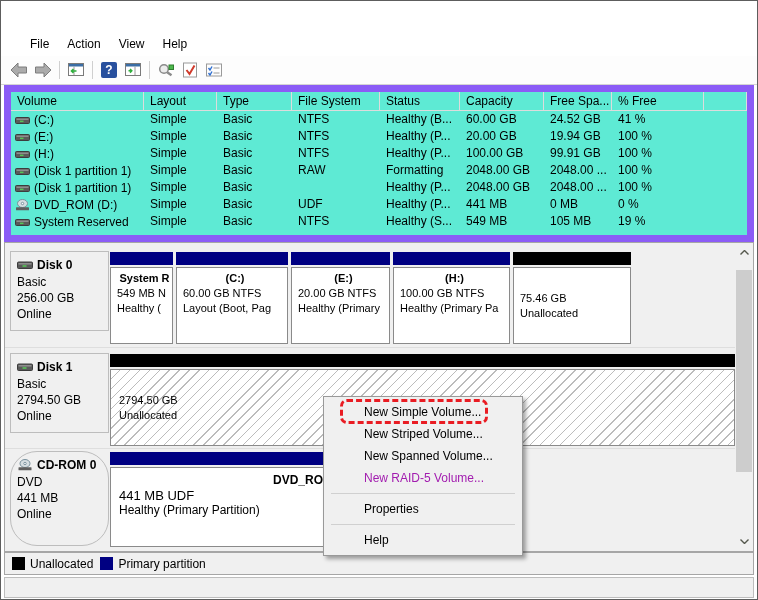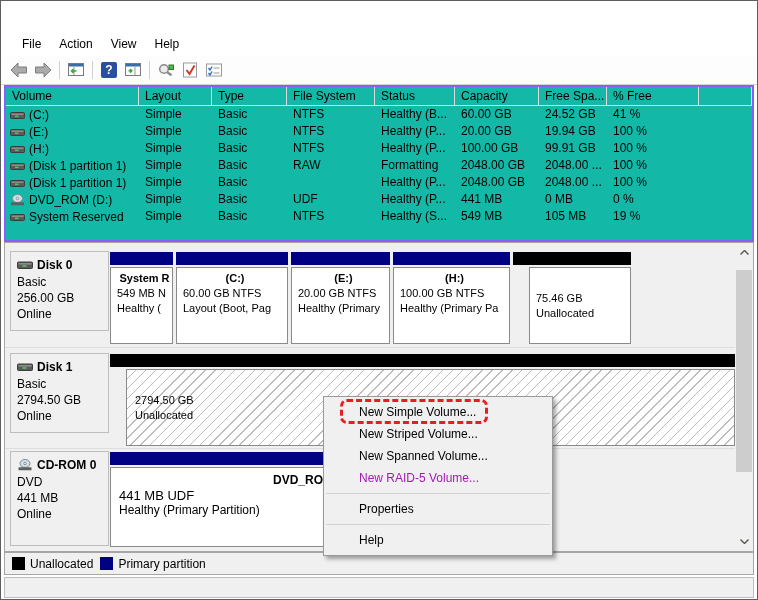--- a/index.html
+++ b/index.html
@@ -11,29 +11,29 @@
   
   .titlebar { position:absolute; top:0; left:0; right:0; height:30px; background:#fff; display:flex; align-items:center; }
   .titlebar .app-icon { margin:0 6px 0 9px; display:flex; }
   .title-text { font-size:12px; }
   .win-controls { position:absolute; right:0; top:0; height:30px; display:flex; }
   .ctl { width:46px; height:30px; display:flex; align-items:center; justify-content:center; }
   .ctl-min-glyph { width:10px; height:1px; background:#000; }
   .ctl-max-glyph { width:9px; height:9px; border:1px solid #000; }
   .ctl-close-glyph { font-size:15px; line-height:15px; }
   
-  .menubar { position:absolute; top:30px; left:0; right:0; height:25px; background:#fff; display:flex; align-items:center; padding-left:12px; }
+  .menubar { position:absolute; top:30px; left:8px; right:0; height:25px; background:#fff; display:flex; align-items:center; padding-left:12px; }
   .menu-item { padding:4px 9px; font-size:12px; }
   
   .toolbar { position:absolute; top:55px; left:0; right:0; height:29px; background:#fdfdfd; border-bottom:1px solid #d4d4d4; display:flex; align-items:center; padding-left:6px; }
   .tb-btn { width:24px; height:24px; display:flex; align-items:center; justify-content:center; }
   .tb-sep { width:1px; height:18px; background:#d0d0d0; margin:0 4px; }
   .tb-help { width:16px; height:16px; background:#28509e; color:#fff; font-weight:bold; font-size:12px; display:flex; align-items:center; justify-content:center; border-radius:2px; }
   
-  .table-pane { position:absolute; top:84px; left:3px; right:3px; height:157px; background:#14b8a6; border:2px solid #8b5cf6; overflow:hidden; }
+  .table-pane { position:absolute; top:84px; left:3px; right:3px; height:157px; background:#5eead4; border:7px solid #8b5cf6; overflow:hidden; }
   .vt-grid { display:grid; grid-template-columns:133px 73px 75px 88px 80px 84px 68px 92px 1fr; }
   .vt-header { border-bottom:1px solid #dcdcdc; height:19px; }
   .vt-header .hcell { border-right:1px solid #dcdcdc; padding:2px 0 0 6px; font-size:12px; white-space:nowrap; overflow:hidden; }
   .vt-row { height:17px; }
   .vt-row .cell { padding:1px 0 0 6px; font-size:12px; white-space:nowrap; overflow:hidden; line-height:15px; }
   .vt-row .cell.vol { display:flex; align-items:center; gap:4px; padding-left:4px; }
   
   .graph-pane { position:absolute; top:241px; left:3px; right:3px; height:310px; background:#f0f0f0; border:1px solid #a6a6a6; overflow:hidden; }
   .disk-row { position:absolute; left:0; height:93px; }
   .row-sep { position:absolute; left:0; right:18px; height:1px; background:#dedede; }
@@ -41,33 +41,33 @@
   .disk-label .dl-title { font-weight:bold; display:flex; align-items:center; gap:4px; margin-bottom:2px; }
   .disk-label .dl-line { line-height:16px; }
   .strip { position:absolute; top:1px; display:flex; gap:3px; }
   .seg { display:flex; flex-direction:column; }
   .segbar { height:13px; margin-bottom:2px; }
   .segbar.primary { background:#000082; }
   .segbar.unalloc { background:#000000; }
   .segbox { flex:1; background:#fff; border:1px solid #8a8a8a; padding:3px 0 0 6px; overflow:hidden; }
   .segbox .st { font-weight:bold; font-size:11px; line-height:15px; white-space:nowrap;text-align:center; }
   .segbox .sl { font-size:11px; line-height:15px; white-space:nowrap; }
-  .segbox.center { display:flex; flex-direction:column; justify-content:center; padding-top:0;margin-left:16px; }
+  .segbox.center { display:flex; flex-direction:column; justify-content:center; padding-top:0; }
   .hatch { background:#fff; background-image:repeating-linear-gradient(135deg,#ffffff 0 6px,#bcbcbc 6px 7px); }
   
   .vscroll { position:absolute; top:1px; right:1px; width:16px; height:306px; background:#f0f0f0; }
   .vs-arrow { position:absolute; left:0; width:16px; height:17px; display:flex; align-items:center; justify-content:center; }
   .vs-thumb { position:absolute; left:0; top:26px; width:16px; height:202px; background:#cdcdcd; }
   
   .legendbar { position:absolute; top:551px; left:3px; right:3px; height:23px; background:#f0f0f0; border:1px solid #a6a6a6; display:flex; align-items:center; padding-left:7px; gap:7px; }
   .legend-item { display:flex; align-items:center; gap:5px; }
   .swatch { width:13px; height:13px; }
   .statusbar { position:absolute; top:576px; left:3px; right:3px; height:21px; background:#f0f0f0; border:1px solid #bdbdbd; }
   
-  .ctx-menu { position:absolute; left:322px; top:395px; width:230px; background:#f0f0f0; border:1px solid #999; box-shadow:3px 3px 4px rgba(0,0,0,0.35); padding:4px 0; z-index:20; }
+  .ctx-menu { position:absolute; left:322px; top:395px; width:200px; background:#f0f0f0; border:1px solid #999; box-shadow:3px 3px 4px rgba(0,0,0,0.35); padding:4px 5px; z-index:20; }
   .ctx-item { height:22px; line-height:22px; padding-left:35px; font-size:12px; white-space:nowrap; }
   .ctx-item.disabled { color:#a21caf; }
   .ctx-sep { height:1px; background:#d0d0d0; margin:4px 2px; }
   .annotation { position:absolute; left:16px; top:2px; width:148px; height:25px; border:3px dashed #e91c23; border-radius:7px; z-index:21; pointer-events:none; }
   svg { display:block; }
 </style>
 </head>
 <body>
 
 <div id="window">
@@ -384,21 +384,21 @@
               <div class="sl">2794.50 GB</div>
               <div class="sl">Unallocated</div>
             </div>
         </div>
       </div>
     </div>
 
     <div class="row-sep" style="top:205px;"></div>
 
     <div class="disk-row" style="top:208px; right:0; height:95px;">
-      <div class="disk-label" style="height:95px;">
+      <div class="disk-label" style="height:95px;border-radius:27px;">
         <div class="dl-title">
             <span>
               <svg width="16" height="12" viewBox="0 0 15 12">
                 <ellipse cx="7.5" cy="4.5" rx="5" ry="4" fill="#d5dde1" stroke="#78909c"></ellipse>
                 <circle cx="7.5" cy="4.5" r="1.2" fill="#fff" stroke="#78909c"></circle>
                 <rect x="1" y="8.2" width="13" height="3" rx="0.5" fill="#5f5f5f"></rect>
               </svg>
             </span>
             <span>CD-ROM 0</span>
           </div>

